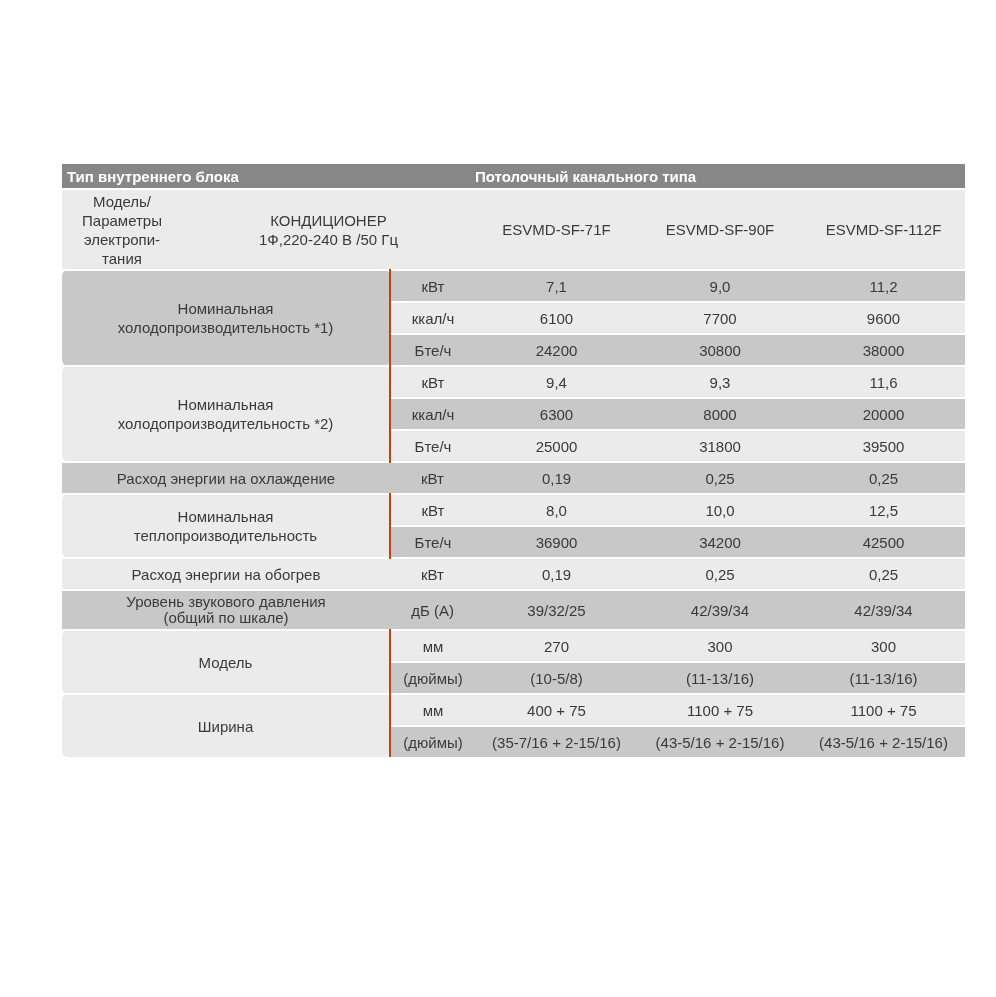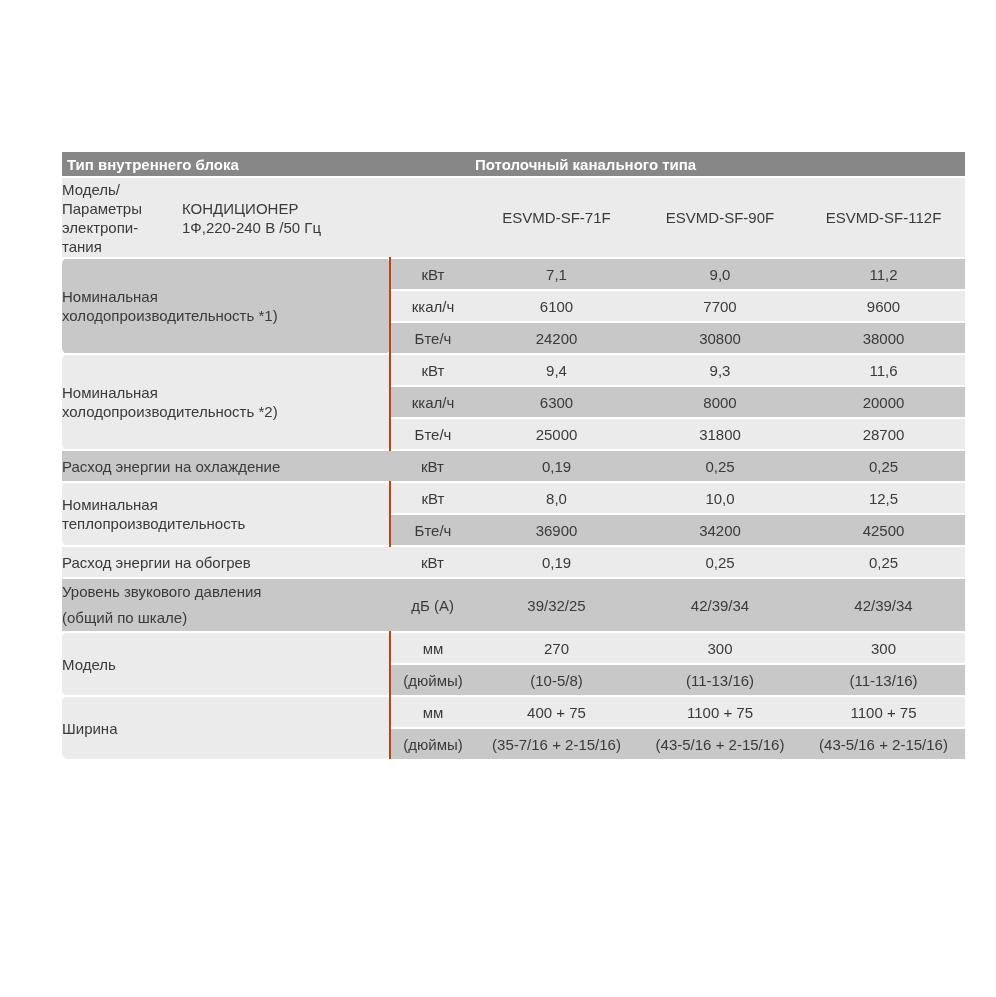--- a/index.html
+++ b/index.html
@@ -6,21 +6,21 @@
     margin: 0;
     padding: 0;
     background: #ffffff;
     width: 996px;
     height: 997px;
     font-family: "Liberation Sans", "DejaVu Sans", sans-serif;
   }
   .table-wrap {
     position: absolute;
     left: 62px;
-    top: 152px;
+    top: 164px;
     width: 903px;
   }
   table.spec {
     border-collapse: collapse;
     table-layout: fixed;
     width: 903px;
     font-size: 15px;
     color: #3a3a3a;
   }
   table.spec td {
@@ -37,28 +37,28 @@
     height: 24px;
   }
   tr.hdr td.hl { text-align: left; padding-left: 5px; }
   tr.hdr td.hr { text-align: left; }
   tr.model td { height: 79px; }
   tr.row td { height: 30px; }
   tr.tall td { height: 38px; }
   .g td { background: #c8c8c8; }
   .l td { background: #ebebeb; }
   td.lab {
-    text-align: left;
+    text-align: center;
     padding-left: 5px;
     white-space: pre-line;
     line-height: 19px;
   }
   td.grp { border-right: 2px solid #c2410c; border-radius: 6px; }
   td.unit, td.val { text-align: center; }
-  tr.tall td.lab { line-height: 26px; }
+  tr.tall td.lab { line-height: 16px; }
 </style>
 </head>
 <body>
 
 <div class="table-wrap">
 <table class="spec">
   <colgroup>
     <col style="width:120px">
         <col style="width:208px">
         <col style="width:85px">
@@ -117,21 +117,21 @@
   <tr class="row g">
     <td class="unit">ккал/ч</td>
     <td class="val">6300</td>
     <td class="val">8000</td>
     <td class="val">20000</td>
   </tr>
   <tr class="row l">
     <td class="unit">Бте/ч</td>
     <td class="val">25000</td>
     <td class="val">31800</td>
-    <td class="val">28700</td>
+    <td class="val">39500</td>
   </tr>
 
   <tr class="row g">
     <td class="lab" colspan="2">Расход энергии на охлаждение</td>
     <td class="unit">кВт</td>
     <td class="val">0,19</td>
     <td class="val">0,25</td>
     <td class="val">0,25</td>
   </tr>
 

